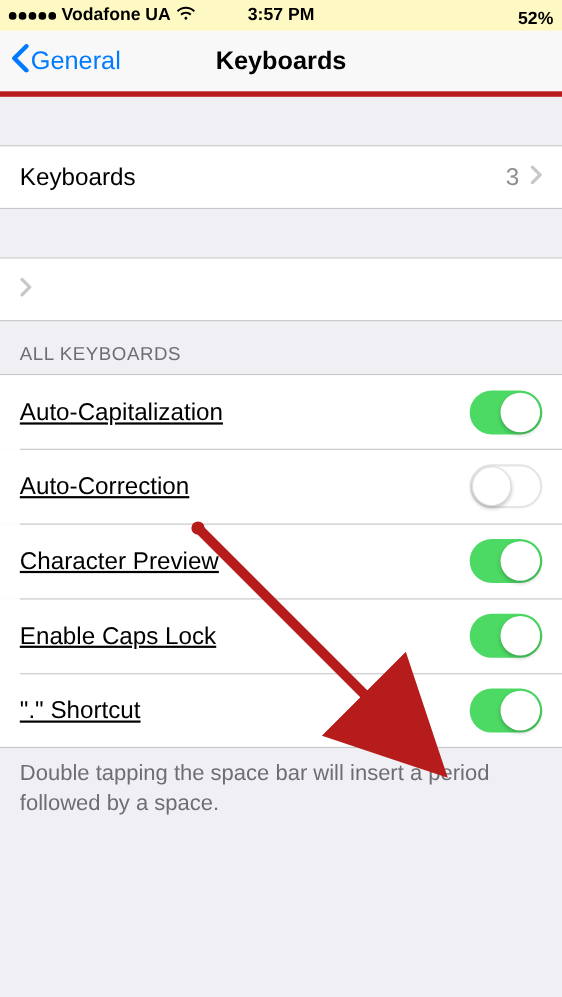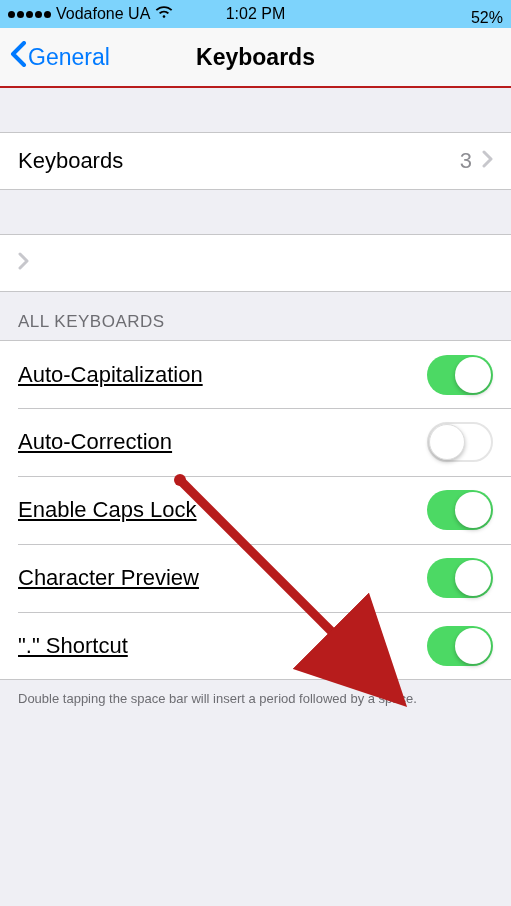--- a/index.html
+++ b/index.html
@@ -10,26 +10,26 @@
     }
     body {
       width: 511px;
       height: 906px;
       background: #efeff4;
       position: relative;
       overflow: hidden;
     }
     .status-bar {
       height: 28px;
-      background: #7dd3fc;
+      background: #fef9c3;
       display: flex;
       align-items: center;
       padding: 0 8px;
       font-size: 16px;
-      font-weight: 400;
+      font-weight: 700;
       color: #000;
       text-align: center;
     }
     .status-left {
       display: flex;
       align-items: center;
       gap: 5px;
     }
     .dots {
       display: flex;
@@ -83,21 +83,21 @@
     .battery-tip {
       width: 2px;
       height: 5px;
       background: #000;
       border-radius: 0 1px 1px 0;
       margin-left: 1px;
     }
     .nav-bar {
       height: 60px;
       background: #f8f8f8;
-      border-bottom: 2px solid #b91c1c;
+      border-bottom: 5px solid #b91c1c;
       display: flex;
       align-items: center;
       padding: 0 10px;
       position: relative;
     }
     .back-btn {
       display: flex;
       align-items: center;
       color: #007aff;
       font-size: 23px;
@@ -193,21 +193,21 @@
     .toggle.on .knob {
       right: 2px;
     }
     .toggle.off .knob {
       left: 0px;
       top: 0px;
       border: 0.5px solid #ddd;
     }
     .footer-text {
       padding: 10px 18px;
-      font-size: 13px;
+      font-size: 20px;
       color: #6d6d72;
       line-height: 1.35;
     }
     .annotation-arrow {
       position: absolute;
       pointer-events: none;
     }
   </style>
 </head>
 <body>
@@ -221,21 +221,21 @@
         <span class="dot"></span>
         <span class="dot"></span>
     </span>
     <span>Vodafone UA</span>
     <span class="wifi-icon">
       <svg viewBox="0 0 20 14">
           <path fill="#000" d="M10 13.5c-.8 0-1.5-.7-1.5-1.5s.7-1.5 1.5-1.5 1.5.7 1.5 1.5-.7 1.5-1.5 1.5zm-4.2-4.2l-1.4-1.4C6 6.3 7.9 5.5 10 5.5s4 .8 5.6 2.4l-1.4 1.4C13 8.1 11.6 7.5 10 7.5s-3 .6-4.2 1.8zM2.2 5.7L.8 4.3C3.3 1.8 6.5.5 10 .5s6.7 1.3 9.2 3.8l-1.4 1.4C15.7 3.6 13 2.5 10 2.5S4.3 3.6 2.2 5.7z"></path>
         </svg>
     </span>
   </div>
-  <div class="status-center">1:02 PM</div>
+  <div class="status-center">3:57 PM</div>
   <div class="status-right">
     <span class="bt-icon">
       <svg viewBox="0 0 10 16">
           <path fill="#000" d="M5 0v6.3L1.3 2.6 0 3.9 4.1 8 0 12.1l1.3 1.3L5 9.7V16l5-5-3.5-3L10 5 5 0zm1.5 3.4L8 5 6.5 6.5V3.4zm0 9.2V9.5L8 11l-1.5 1.6z"></path>
         </svg>
     </span>
     <span>52%</span>
     <span class="battery">
       <span class="battery-body"><span class="battery-fill"></span></span>
       <span class="battery-tip"></span>
@@ -286,27 +286,27 @@
         <div class="knob"></div>
       </div>
   </div>
   <div class="cell">
     <span class="cell-label">Auto-Correction</span>
     <div class="toggle off">
         <div class="knob"></div>
       </div>
   </div>
   <div class="cell">
+    <span class="cell-label">Character Preview</span>
+    <div class="toggle on">
+        <div class="knob"></div>
+      </div>
+  </div>
+  <div class="cell">
     <span class="cell-label">Enable Caps Lock</span>
-    <div class="toggle on">
-        <div class="knob"></div>
-      </div>
-  </div>
-  <div class="cell">
-    <span class="cell-label">Character Preview</span>
     <div class="toggle on">
         <div class="knob"></div>
       </div>
   </div>
   <div class="cell last">
     <span class="cell-label">"." Shortcut</span>
     <div class="toggle on">
         <div class="knob"></div>
       </div>
   </div>

